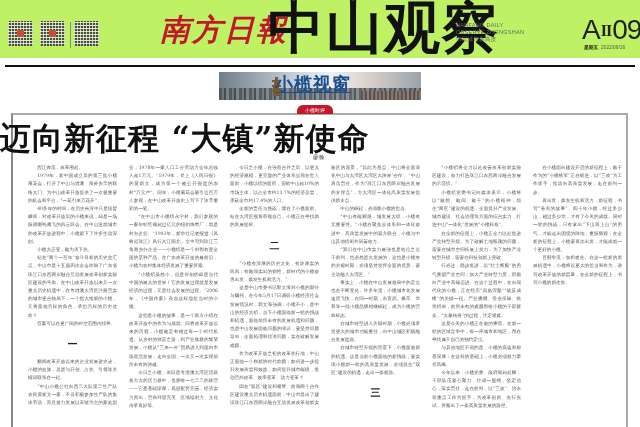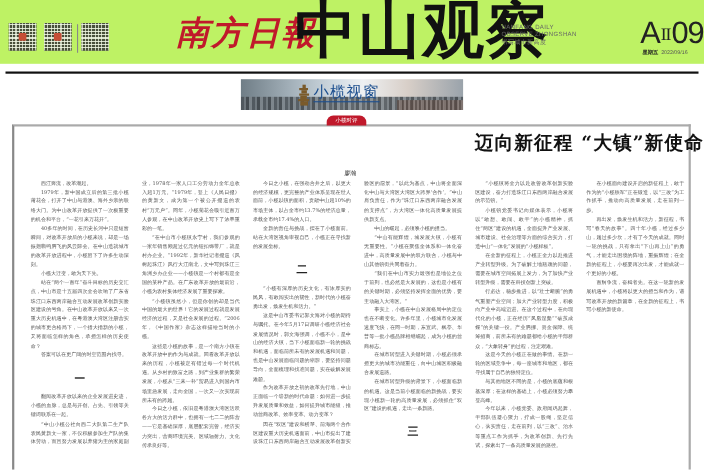--- a/index.html
+++ b/index.html
@@ -16,47 +16,47 @@
   .qr-sep { position: absolute; left: 70px; top: 22px; width: 1px; height: 26px; background: #888; }
 
   .brand-red { position: absolute; left: 160px; top: 10px; font-family: "DejaVu Serif", serif;
                font-size: 30px; font-style: italic; font-weight: bold; color: #c0192b; letter-spacing: 2px; }
   .brand-black { position: absolute; left: 268px; top: 3px; font-family: "DejaVu Sans", sans-serif;
                font-size: 56px; font-weight: bold; color: #111; letter-spacing: 2px; line-height: 50px; }
   .brand-sub { position: absolute; left: 456px; top: 22px; font-family: "Liberation Sans", sans-serif;
                font-size: 5.5px; color: #666; line-height: 7px; letter-spacing: .3px; }
   .page-num { position: absolute; left: 582px; top: 14px; font-family: "Liberation Sans", sans-serif;
                font-size: 28px; color: #222; font-weight: 300; letter-spacing: -1px; }
-  .page-num .ii { font-family: "Liberation Serif", serif; font-size: 16px; font-weight: normal; vertical-align: 3px; margin: 0 1px; }
+  .page-num .ii { font-family: "Liberation Serif", serif; font-size: 16px; font-weight: bold; vertical-align: 3px; margin: 0 1px; }
   .page-date { position: absolute; left: 584px; top: 44px; font-family: "Liberation Sans", sans-serif;
                font-size: 4.8px; color: #555; white-space: nowrap; }
   .page-date b { color: #222; }
 
   .rule { position: absolute; left: 5px; top: 65px; width: 630px; height: 2px; background: #111; }
 
   .banner { position: absolute; left: 219px; top: 72px; width: 202px; height: 28px; overflow: hidden;
             background: linear-gradient(90deg, #6f7d86 0%, #a9b6bf 25%, #d6dfe6 45%, #eef0f2 55%, #d8cfc8 75%, #9aa3ab 100%); }
   .banner .skyline { position: absolute; left: 0; bottom: 0; width: 100%; height: 12px;
             background: repeating-linear-gradient(90deg, #4a5157 0 3px, #6c747a 3px 5px, #3b4146 5px 7px, #7a8288 7px 10px); opacity: .85; }
   .banner .skyline-r { position: absolute; right: 0; bottom: 0; width: 60px; height: 9px;
             background: repeating-linear-gradient(90deg, #5a4b45 0 2px, #8a7b75 2px 4px); opacity: .8; }
   .banner .pagoda { position: absolute; left: 52px; top: 5px; width: 10px; height: 20px; }
   .banner .pagoda i { display: block; margin: 0 auto; background: #7a5a2a; }
-  .banner-title { position: absolute; left: 66px; top: 4px; font-family: "DejaVu Sans", sans-serif;
-            font-size: 14px; color: #1d4f8f; letter-spacing: 1px; border-bottom: 1px solid #1d4f8f; line-height: 16px; }
+  .banner-title { position: absolute; left: 56px; top: 4px; font-family: "DejaVu Sans", sans-serif;
+            font-size: 18px; color: #1d4f8f; letter-spacing: 1px; border-bottom: 1px solid #1d4f8f; line-height: 16px; font-weight: bold; }
 
   .frame { position: absolute; left: 11px; top: 113px; width: 617px; height: 314px;
            border-left: 2px solid #888; border-top: 2px solid #aaa; border-right: 2px solid #aaa; }
 
   .column-tag { position: absolute; left: 297px; top: 105px; width: 36px; height: 9px; background: #c0192b;
            border-radius: 6px 6px 0 0; color: #fff; font-family: "DejaVu Sans", sans-serif; font-size: 5px;
            text-align: center; line-height: 10px; }
 
-  .headline { position: absolute; left: 0; width: 640px; top: 118px; text-align: right;
-           font-family: "DejaVu Serif", serif; font-weight: bold; font-size: 17px; color: #111; letter-spacing: 1px; }
+  .headline { position: absolute; left: 0; width: 640px; top: 118px; text-align: left;
+           font-family: "DejaVu Serif", serif; font-weight: bold; font-size: 31px; color: #111; letter-spacing: 1px; }
   .byline { position: absolute; left: 313px; top: 154px; font-family: "DejaVu Sans", sans-serif; font-size: 5.5px; color: #333; }
 
   .body-cols { position: absolute; left: 28px; top: 164px; width: 594px; height: 248px;
            column-count: 6; column-gap: 12px; column-fill: auto;
            font-family: "DejaVu Serif", serif; font-size: 4.6px; line-height: 8.2px; color: #555; text-align: justify; }
   .body-cols p { text-indent: 2em; }
   .body-cols .sec { text-align: center; font-family: "DejaVu Sans", sans-serif; font-size: 10px; color: #222;
            text-indent: 0; margin: 10px 0 8px; line-height: 12px; font-weight: bold; }
 </style>
 </head>

